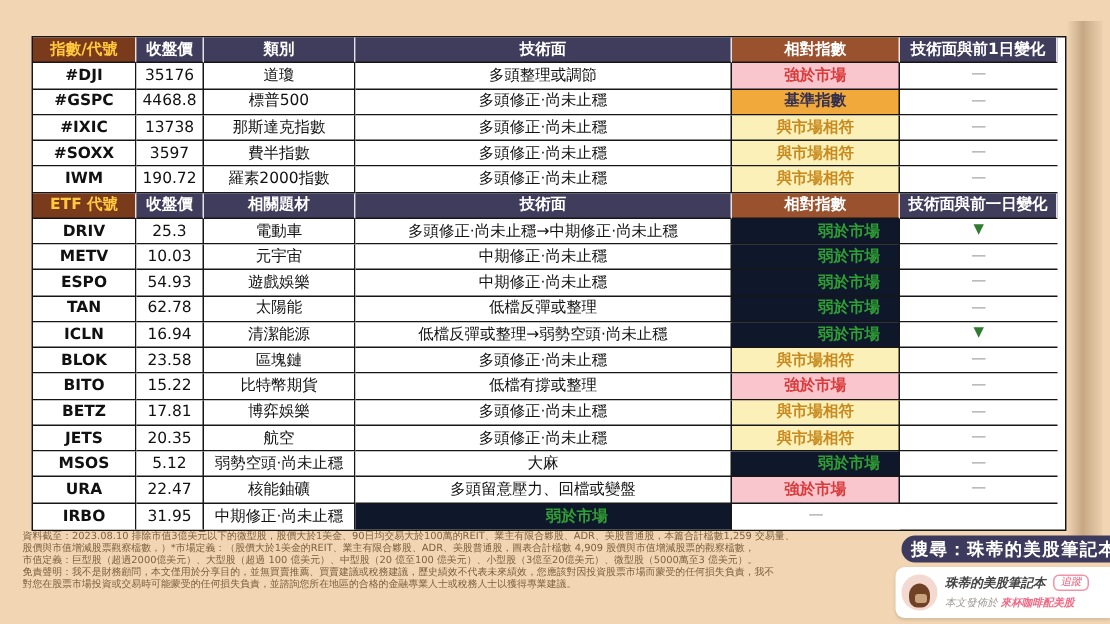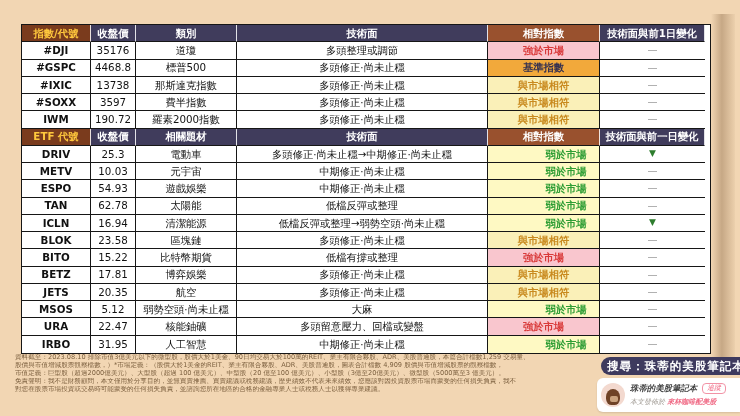--- a/index.html
+++ b/index.html
@@ -20,21 +20,21 @@
   .t-row:last-child .cell{border-bottom:none;}
   .t-row.header .cell{font-weight:700;border-right:1px solid rgba(255,255,255,.85);border-bottom:1px solid #161616;}
   .t-row.header .h0{background:#7a3b1d;color:#ffc83d;}
   .t-row.header .h1,.t-row.header .h2,.t-row.header .h3,.t-row.header .h5{background:#403c5c;color:#fff;}
   .t-row.header .h4{background:#99512e;color:#fff;}
   .c-code{font-weight:700;}
   .rel{font-weight:700;}
   .rel-strong{background:#f9c6ce;color:#d93a3a;}
   .rel-benchmark{background:#f2a93b;color:#343050;}
   .rel-match{background:#faf0b8;color:#c98a1f;}
-  .rel-weak{background:#fef9c3;color:#2f9e35;padding-left:45px;}
+  .rel-weak{background:#0f172a;color:#2f9e35;padding-left:45px;}
   .chg-flat{color:#9a9a9a;font-size:10px;}
   .chg-down{color:#2e7d2e;font-size:9px;}
 
   
   .disclaimer{position:absolute;left:15px;top:354px;width:566px;color:#7d6140;
     font-size:6.6px;line-height:7.9px;letter-spacing:0;}
   .disclaimer div{white-space:nowrap;overflow:hidden;}
 
   
   .search-banner{position:absolute;left:601px;top:357px;width:150px;height:18px;border-radius:10px;
@@ -203,21 +203,20 @@
         <div class="cell c-code">URA</div>
         <div class="cell">22.47</div>
         <div class="cell">核能鈾礦</div>
         <div class="cell">多頭留意壓力、回檔或變盤</div>
         <div class="cell rel rel-strong">強於市場</div>
         <div class="cell chg-flat">—</div>
       </div>
       <div class="t-row">
         <div class="cell c-code">IRBO</div>
         <div class="cell">31.95</div>
-        <div class="cell">人工智慧</div>
         <div class="cell">中期修正·尚未止穩</div>
         <div class="cell rel rel-weak">弱於市場</div>
         <div class="cell chg-flat">—</div>
       </div>
     </div>
 
   <div class="disclaimer">
     <div>資料截至：2023.08.10 排除市值3億美元以下的微型股，股價大於1美金、90日均交易大於100萬的REIT、業主有限合夥股、ADR、美股普通股，本篇合計檔數1,259 交易量、</div>
     <div>股價與市值增減股票觀察檔數，）*市場定義：（股價大於1美金的REIT、業主有限合夥股、ADR、美股普通股，圖表合計檔數 4,909 股價與市值增減股票的觀察檔數，</div>
     <div>市值定義：巨型股（超過2000億美元）、大型股（超過 100 億美元）、中型股（20 億至100 億美元）、小型股（3億至20億美元）、微型股（5000萬至3 億美元）。</div>

